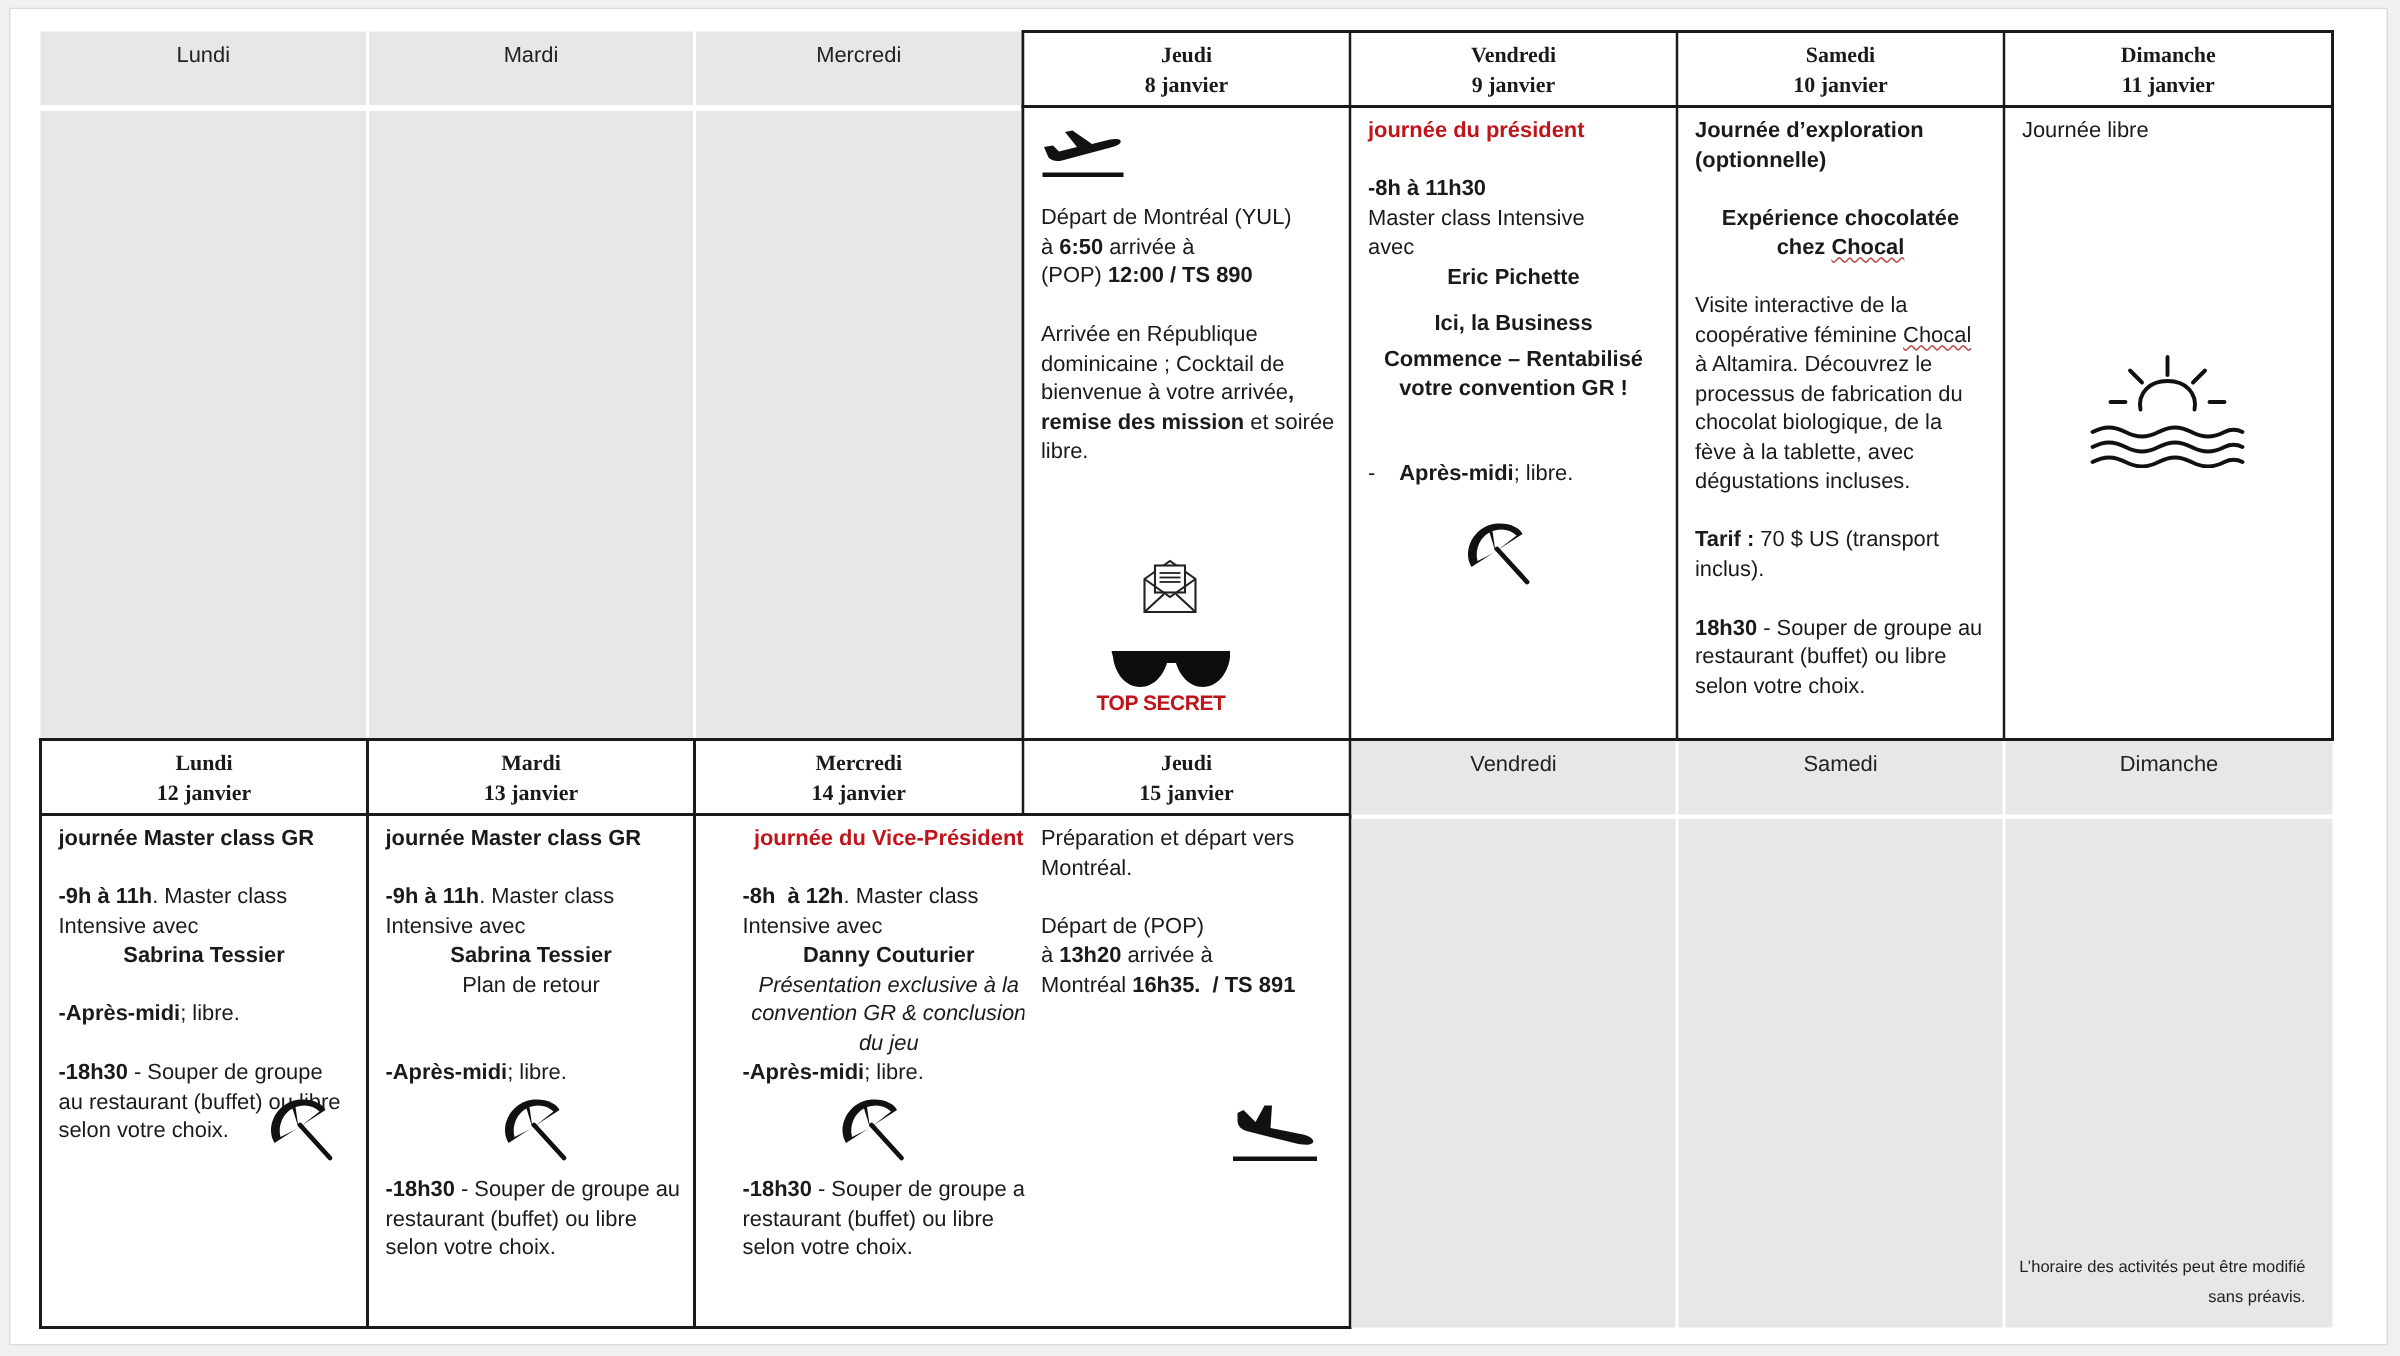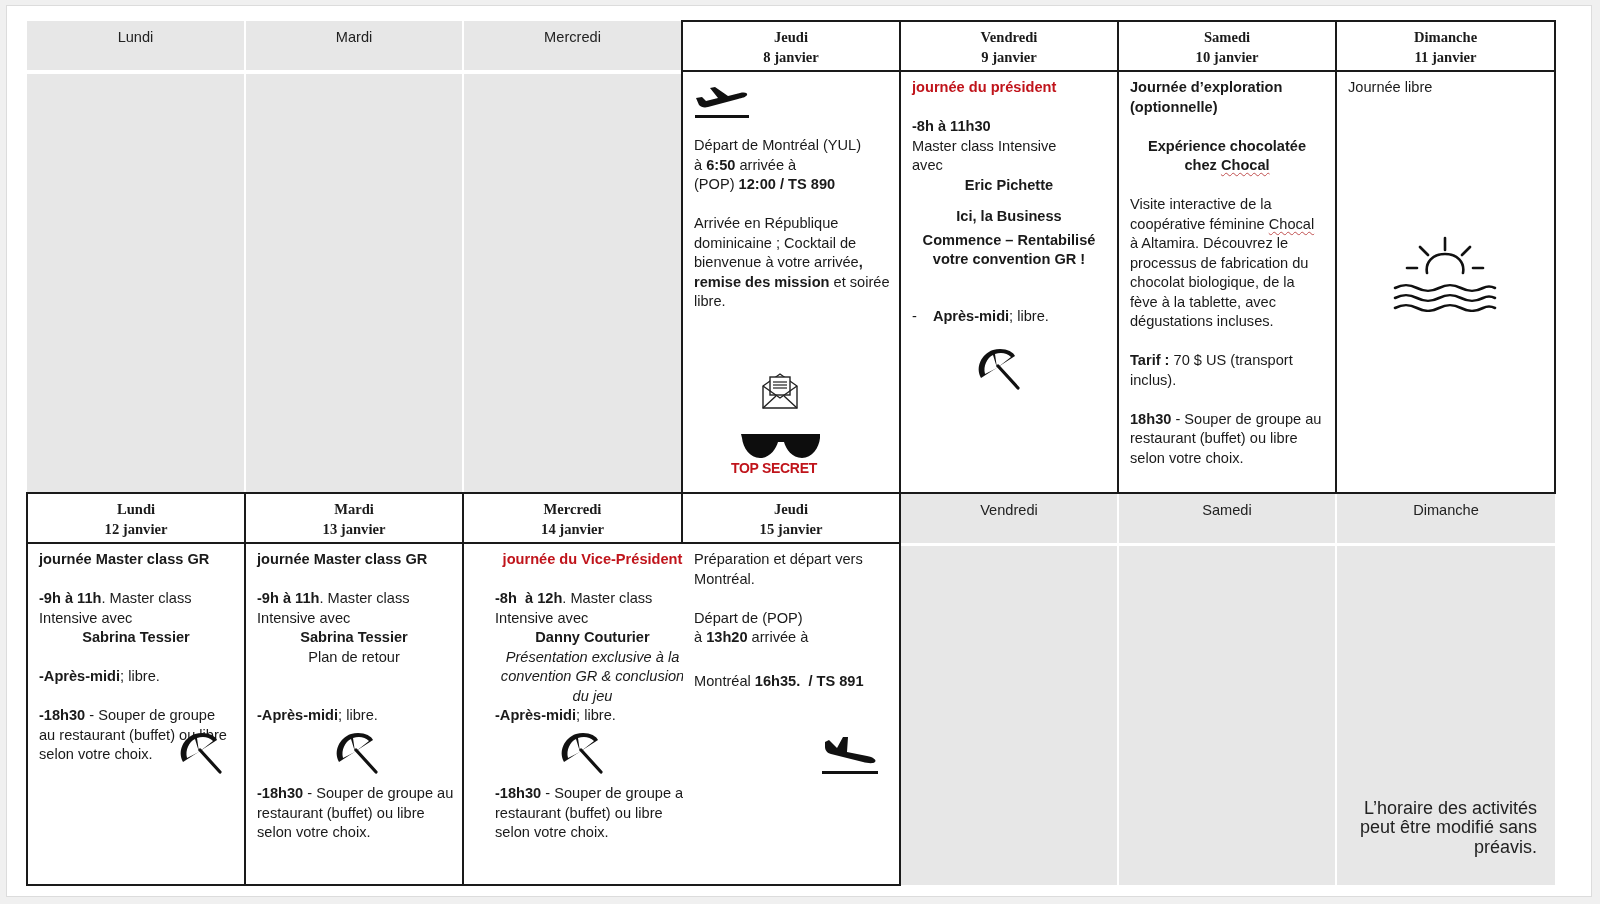--- a/index.html
+++ b/index.html
@@ -27,21 +27,21 @@
 
   .b { font-weight: bold; }
   .i { font-style: italic; }
   .red { color: #c0141b; font-weight: bold; }
   .center { text-align: center; display: block; }
   .u { text-decoration: underline; text-decoration-style: wavy; text-decoration-color: #c05050; text-decoration-thickness: 1px; text-underline-offset: 2px; }
   .gap { display: block; height: 19.5px; }
   .block { display: block; }
 
   .icon { position: absolute; display: block; }
-  .footnote { position: absolute; right: 18px; bottom: 28px; text-align: right; font-size: 18px; line-height: 19.5px; color: #222; }
+  .footnote { position: absolute; right: 18px; bottom: 10px; text-align: right; font-size: 11px; line-height: 19.5px; color: #222; }
   .topsecret { position: absolute; font-weight: bold; color: #c0141b; font-size: 14px; letter-spacing: -0.3px; }
 </style>
 </head>
 <body>
 
 <div class="page">
   <div class="grid">
 
     <div class="cell hdr-empty" style="left:0;top:0;width:217px;height:49px;">
       <span>Lundi</span>
@@ -245,21 +245,21 @@
       <div style="position:absolute;left:11px;top:240px;width:200px;">
         <span class="block"><span class="b">-18h30</span><span> - Souper de groupe au restaurant (buffet) ou libre selon votre choix.</span></span>
       </div>
     </div>
 
     <div class="cell body-active" style="left:656px;top:523px;width:216px;height:340px;">
       <span class="block">Préparation et départ vers Montréal.</span>
       <span class="gap"></span>
       <span class="block">Départ de (POP)</span>
       <span class="block"><span>à </span><span class="b">13h20</span><span> arrivée à</span></span>
-      <span class="block" style="white-space:pre;margin-top:24px;"><span>Montréal </span><span class="b">16h35.  / TS 891</span></span>
+      <span class="block" style="white-space:pre;"><span>Montréal </span><span class="b">16h35.  / TS 891</span></span>
       <svg class="icon" width="58" height="42" viewBox="0 0 58 42" style="left:138px;top:190px;">
         <path d="M4 8 L8 6 L16 14 L22 3 L27 3 L26 18 L46 22 C52 23 56 26 54 28 C52 30 46 29 42 28 L10 20 C6 19 4 16 4 13 Z" fill="#111"></path>
         <rect x="1" y="37" width="56" height="3" fill="#111"></rect>
       </svg>
     </div>
 
   </div>
 </div>
 
 </body></html>

